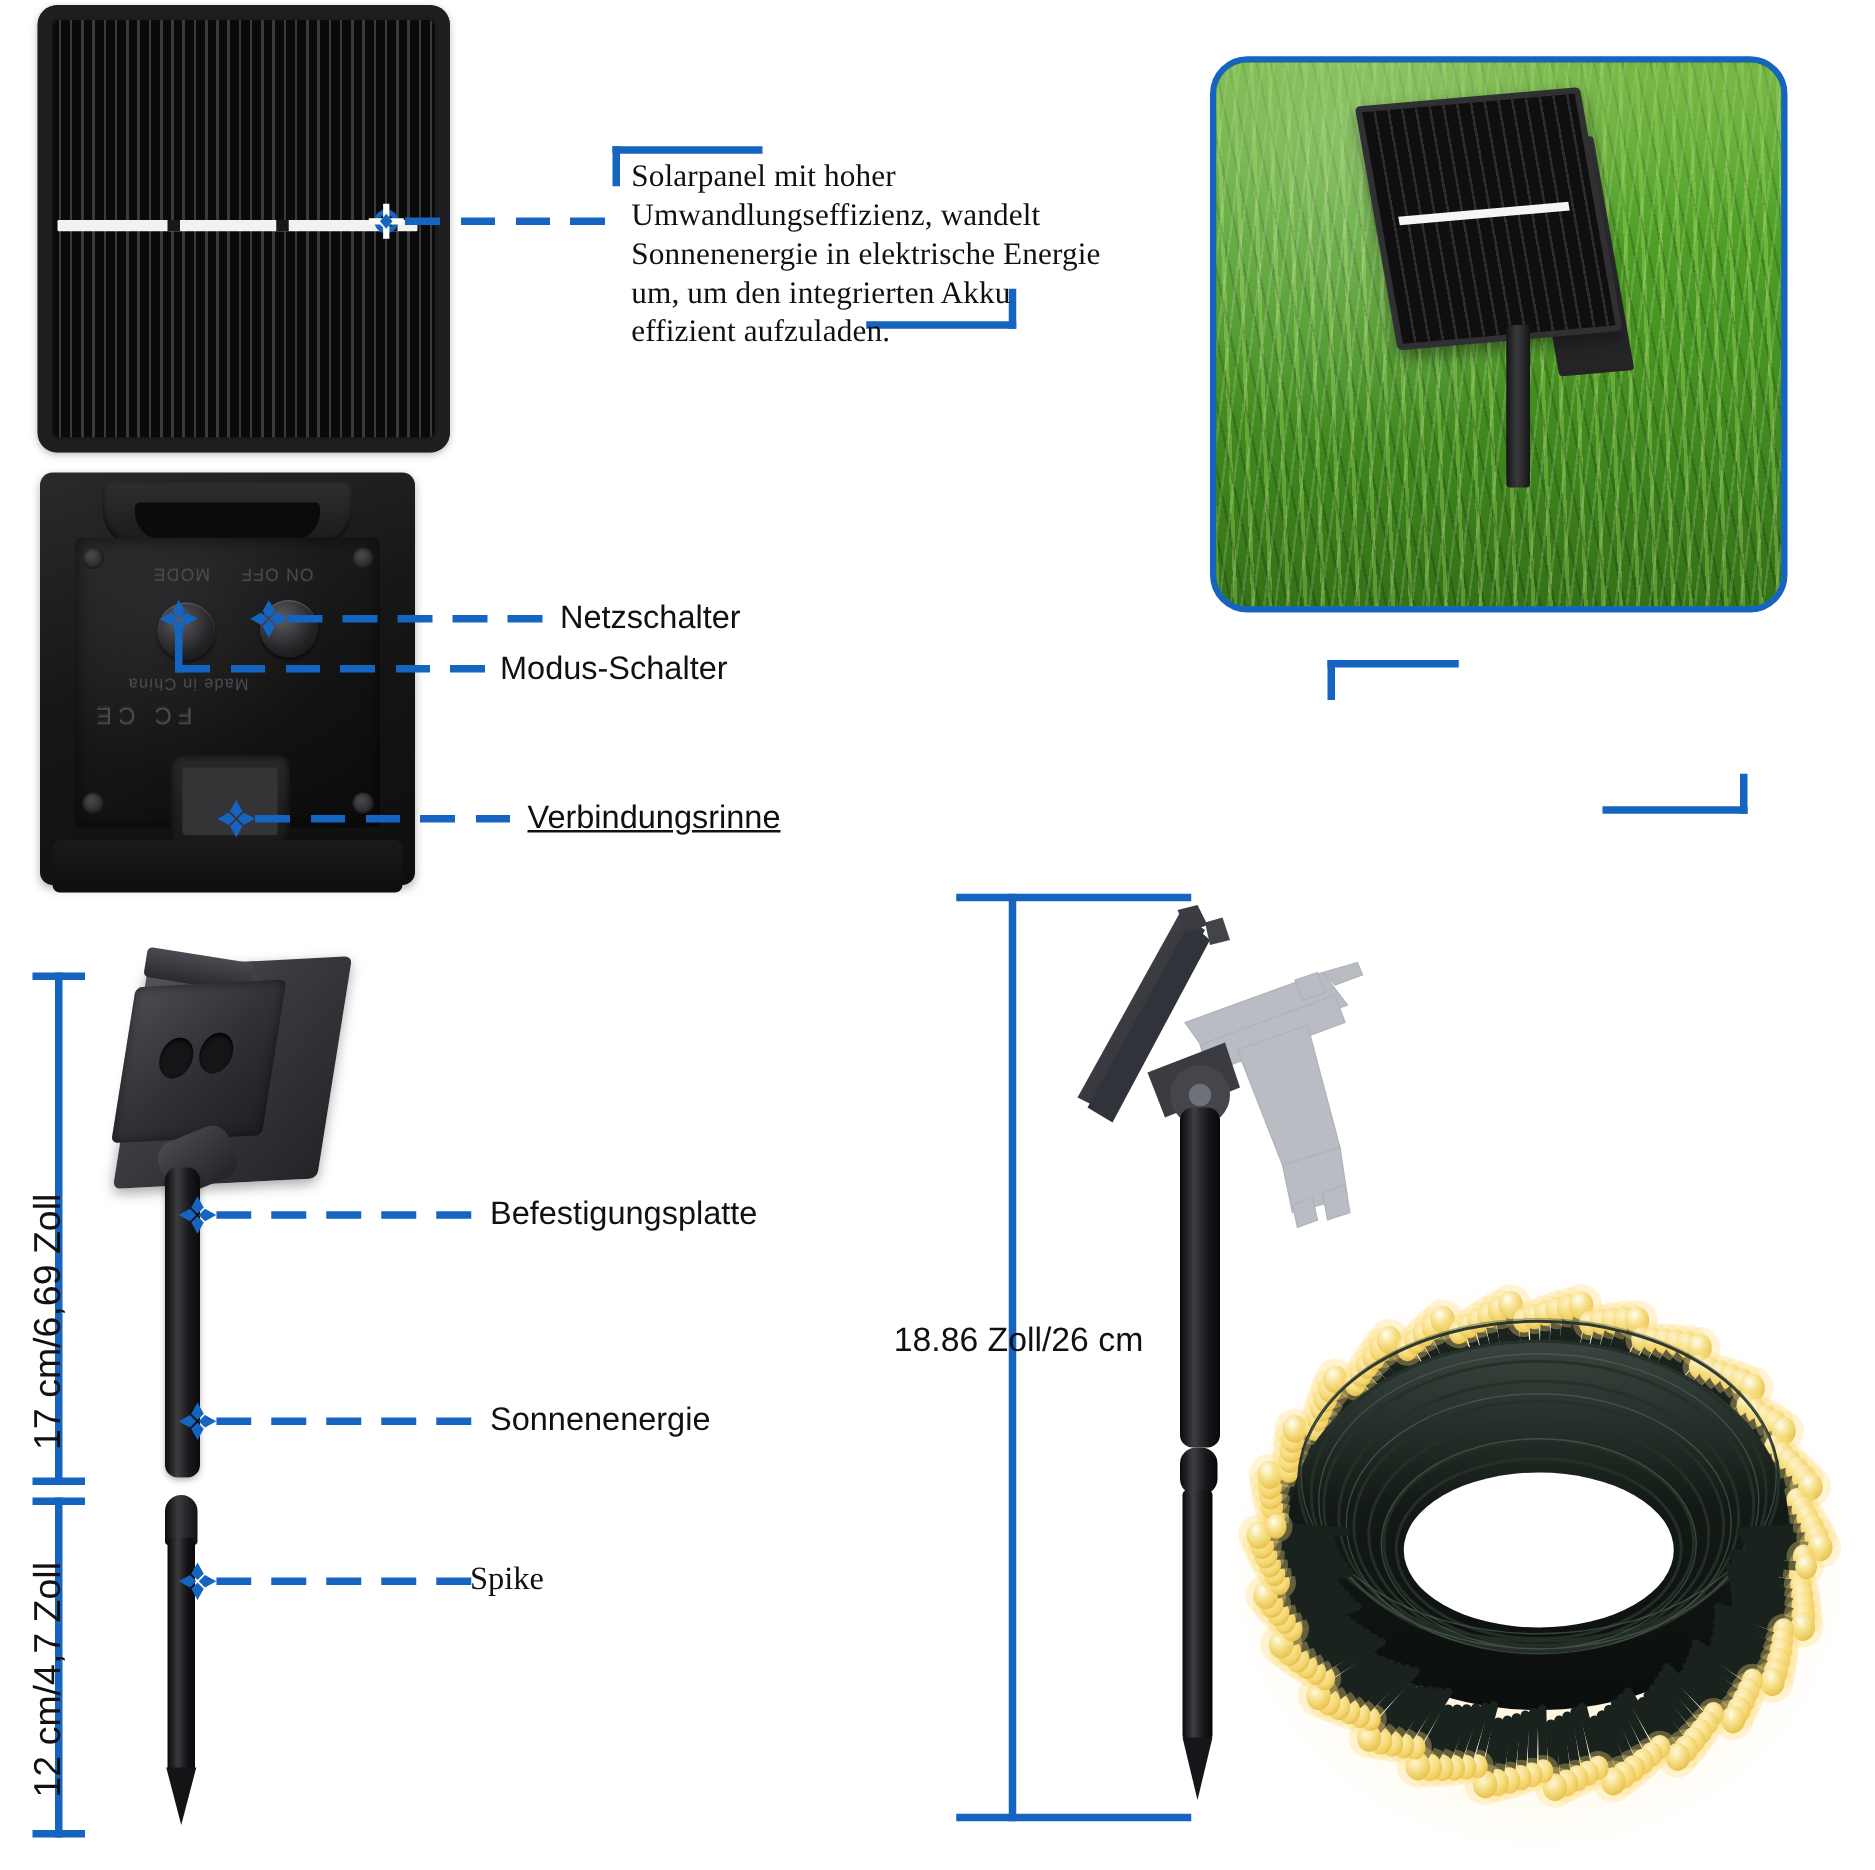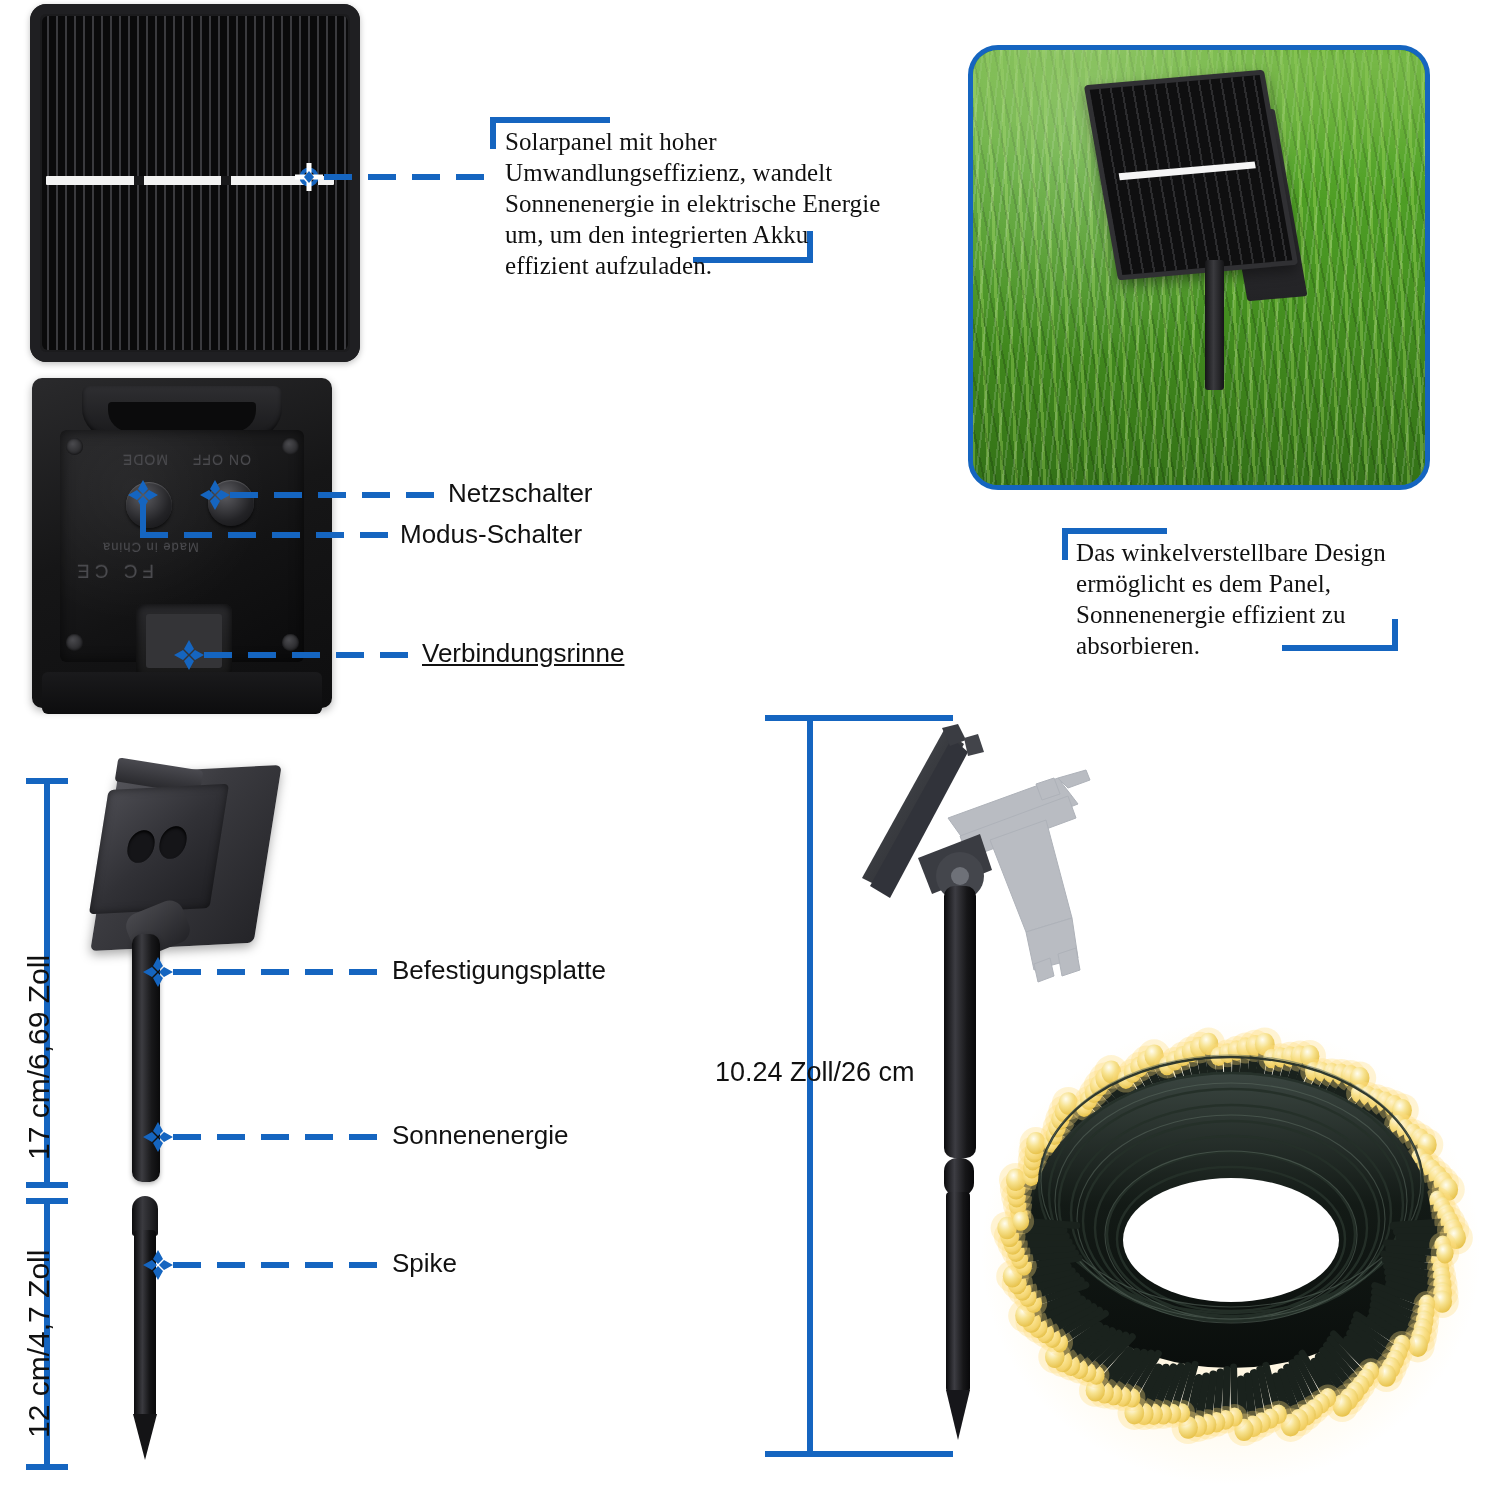--- a/index.html
+++ b/index.html
@@ -312,24 +312,20 @@
     <div class="gPanel" style="left:128px;top:26px;width:170px;height:188px;">
       <div class="gPanelFace"></div>
     </div>
     <div class="gStake" style="left:232px;top:210px;width:19px;height:130px;"></div>
   </div>
 
   <div class="bluebar" style="left:1062px;top:528px;width:105px;height:6px;"></div>
   <div class="bluebar" style="left:1062px;top:528px;width:6px;height:32px;"></div>
   <div class="bluebar" style="left:1282px;top:645px;width:116px;height:6px;"></div>
   <div class="bluebar" style="left:1392px;top:619px;width:6px;height:32px;"></div>
-  <div class="calloutText" style="left:1076px;top:537px;width:360px;">Das winkelverstellbare Design
-ermöglicht es dem Panel,
-Sonnenenergie effizient zu
-absorbieren.</div>
 
   <div class="stakeAsm" style="left:70px;top:758px;width:230px;height:700px;">
 
     <div class="saPanel" style="left:36px;top:10px;"></div>
     <div class="saClip" style="left:46px;top:6px;width:86px;height:24px;transform:rotate(9deg);"></div>
     <div class="saPlate" style="left:30px;top:28px;"></div>
     <div class="saHole" style="left:58px;top:72px;"></div>
     <div class="saHole" style="left:90px;top:68px;"></div>
     <div class="saJoint" style="left:58px;top:148px;width:60px;height:44px;transform:rotate(-22deg);"></div>
     <div class="saRod" style="left:62px;top:176px;width:28px;height:248px;"></div>
@@ -364,21 +360,21 @@
   </div>
   <div class="dashline" style="left:173px;top:1134px;width:205px;"></div>
   <div class="labelText" style="left:392px;top:1116px;">Sonnenenergie</div>
 
   <div class="marker" style="left:141px;top:1248px;">
     <svg viewBox="0 0 34 34" width="34" height="34">
       <path d="M17 2 l5 9 l-5 5 l-5 -5 z M32 17 l-9 5 l-5 -5 l5 -5 z M17 32 l-5 -9 l5 -5 l5 5 z M2 17 l9 -5 l5 5 l-5 5 z" fill="#1565C0"></path>
     </svg>
   </div>
   <div class="dashline" style="left:173px;top:1262px;width:205px;"></div>
-  <div class="labelText" style="left:392px;top:1244px;">Spike</div>
+  <div class="labelText" style="left:376px;top:1244px;font-family:Liberation Serif, serif;">Spike</div>
 
   <div class="tiltAsm" style="left:840px;top:718px;width:270px;height:760px;">
 
     <svg width="270" height="760" viewBox="0 0 270 760" style="position:absolute;left:0;top:0;">
       <g fill="#b9bcc2" stroke="#aeb2b9" stroke-width="1">
         <path d="M108 100 L218 60 L238 86 L128 128 Z"></path>
         <path d="M218 60 L246 52 L250 62 L228 70 Z"></path>
         <path d="M196 66 L214 60 L220 76 L202 82 Z"></path>
         <path d="M120 118 L228 78 L236 100 L128 140 Z"></path>
         <path d="M150 122 L206 102 L232 200 L186 214 Z"></path>
@@ -417,21 +413,21 @@
 
       <rect x="104" y="440" width="30" height="38" rx="13" fill="url(#grod)"></rect>
       <rect x="106" y="474" width="24" height="200" rx="4" fill="url(#grod)"></rect>
       <path d="M106 672 L130 672 L118 722 Z" fill="#16161a"></path>
     </svg>
   </div>
 
   <div class="bluebar" style="left:765px;top:715px;width:188px;height:6px;"></div>
   <div class="bluebar" style="left:807px;top:715px;width:6px;height:742px;"></div>
   <div class="bluebar" style="left:765px;top:1451px;width:188px;height:6px;"></div>
-  <div class="dimText" style="left:715px;top:1057px;">10.24 Zoll/26 cm</div>
+  <div class="dimText" style="left:715px;top:1057px;">18.86 Zoll/26 cm</div>
 
   <div class="coilWrap" style="left:978px;top:985px;width:506px;height:506px;">
     <svg width="506" height="506" viewBox="0 0 506 506">
       <defs>
         <radialGradient id="ledg" cx="38%" cy="30%" r="75%">
           <stop offset="0" stop-color="#fffdf0"></stop>
           <stop offset="45%" stop-color="#f7e28f"></stop>
           <stop offset="100%" stop-color="#e6bf44"></stop>
         </radialGradient>
         <radialGradient id="glow" cx="50%" cy="50%" r="50%">

